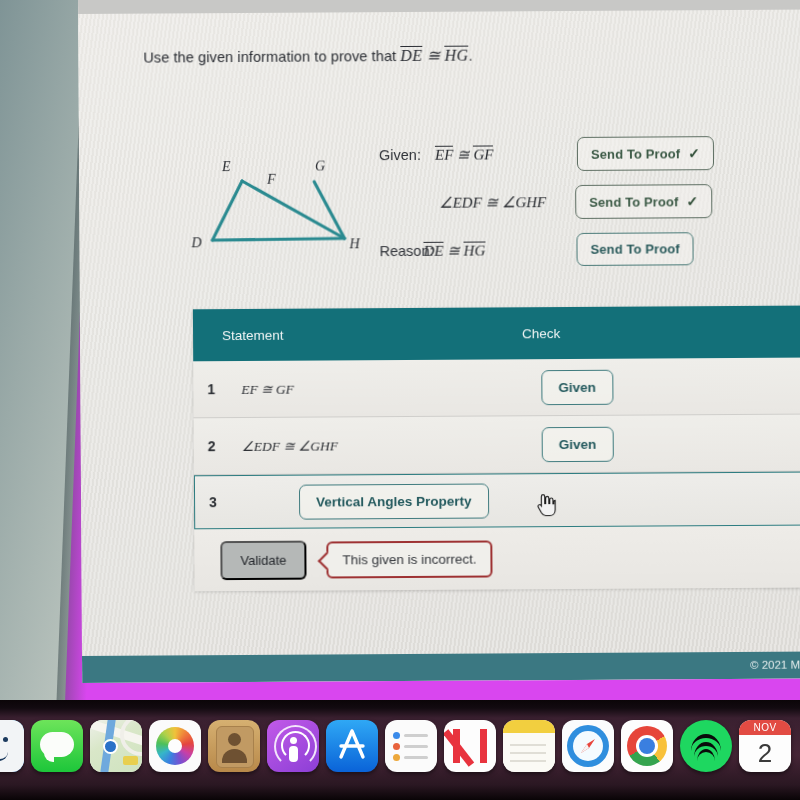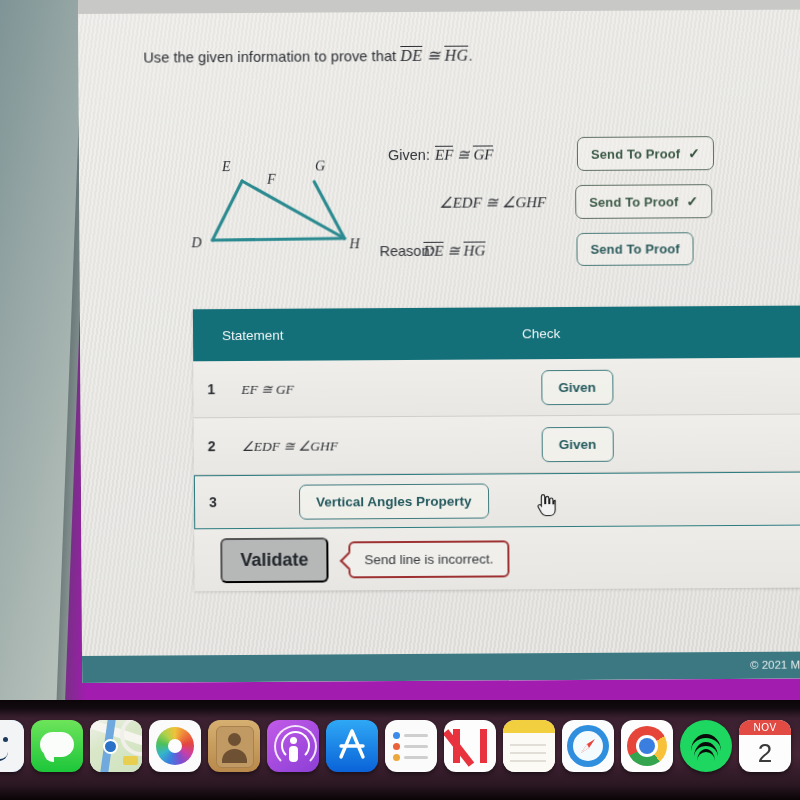--- a/index.html
+++ b/index.html
@@ -7,21 +7,21 @@
     margin: 0; padding: 0;
     width: 800px; height: 800px;
     overflow: hidden;
     background: #0a0508;
     font-family: "Liberation Sans", sans-serif;
   }
 
   #screen {
     position: relative;
     width: 800px; height: 800px;
-    background: #a21caf;
+    background: #d946ef;
   }
 
   
   .desk-left {
     position: absolute;
     left: 0; top: 0;
     width: 92px; height: 700px;
     background: linear-gradient(100deg, #7f9496 0%, #9aaaa8 45%, #b9c3bd 100%);
     transform: skewX(-2.2deg);
     transform-origin: top left;
@@ -194,22 +194,22 @@
   .vrow {
     display: flex;
     align-items: center;
     height: 62px;
     background: linear-gradient(180deg, #eeece8, #e8e6e2);
     padding-left: 26px;
   }
   .validate {
     background: #b5b8b7;
     color: #22252a;
-    font-size: 18px;
-    font-weight: bold;
+    font-size: 13px;
+    font-weight: normal;
     border-radius: 6px;
     padding: 10px 18px;
     text-align: center;
   }
   .tooltip {
     position: relative;
     margin-left: 20px;
     border: 2px solid #9e3233;
     border-radius: 6px;
     background: #f0efeb;
@@ -320,21 +320,21 @@
         <span class="fig-label" style="left:33px; top:10px;">E</span>
         <span class="fig-label" style="left:78px; top:23px;">F</span>
         <span class="fig-label" style="left:126px; top:10px;">G</span>
         <span class="fig-label" style="left:2px; top:86px;">D</span>
         <span class="fig-label" style="left:160px; top:88px;">H</span>
       </div>
 
       <div class="gp">
 
         <div class="gp-row">
-          <span class="gp-label" style="left:9px;text-align:right;">Given:</span>
+          <span class="gp-label" style="left:0;text-align:right;">Given:</span>
           <span class="gp-expr" style="left:56px;">
             <span class="ovl">EF</span>
             <span>≅</span>
             <span class="ovl">GF</span>
           </span>
           <button class="stp" style="left:198px;">
             <span>Send To Proof</span><span class="chk">✓</span>
           </button>
         </div>
 
@@ -388,21 +388,21 @@
 
         <div class="trow sel">
           <div class="rnum">3</div>
           <div class="reason-cell" style="margin-left:56px;">
             <button class="reason-btn">Vertical Angles Property</button>
           </div>
         </div>
 
         <div class="vrow">
           <button class="validate">Validate</button>
-          <div class="tooltip">Send line is incorrect.</div>
+          <div class="tooltip">This given is incorrect.</div>
         </div>
 
       </div>
 
 
       <div class="footer">
         <span>© 2021 M</span>
       </div>
 
       <svg class="cursor blur" viewBox="0 0 20 24">

